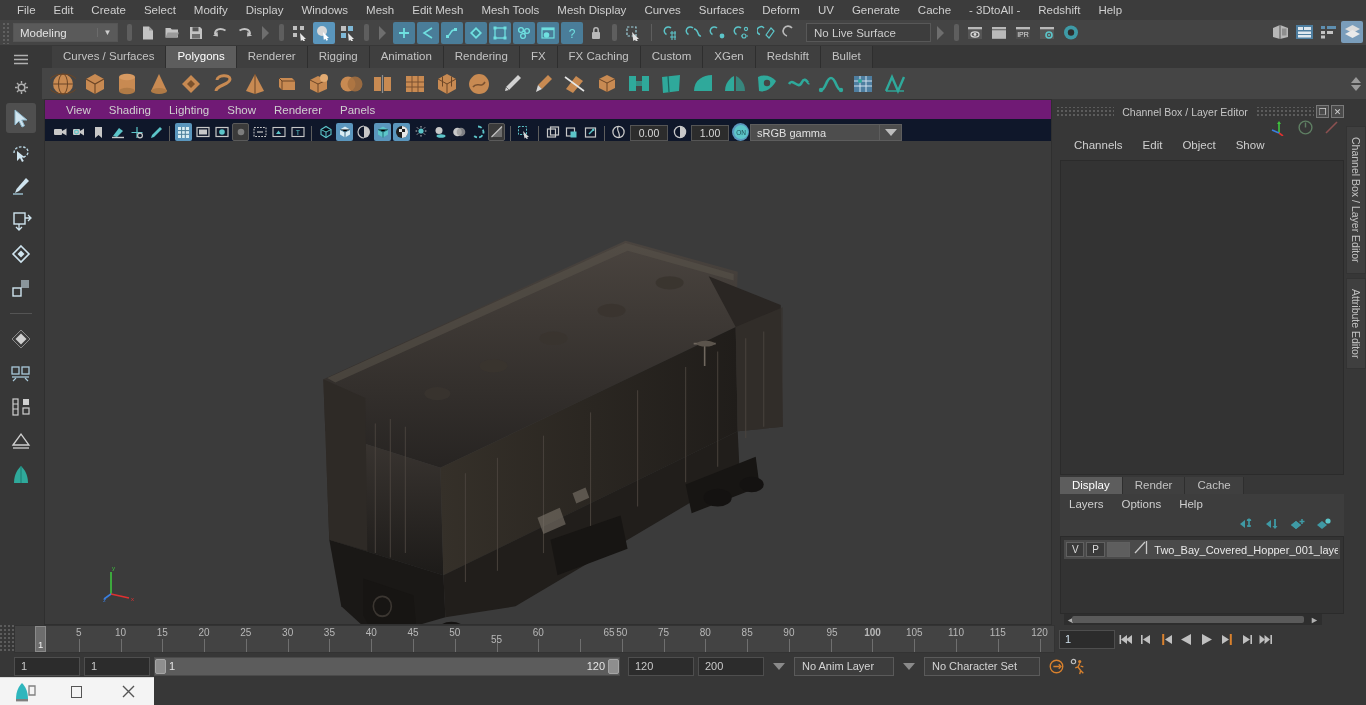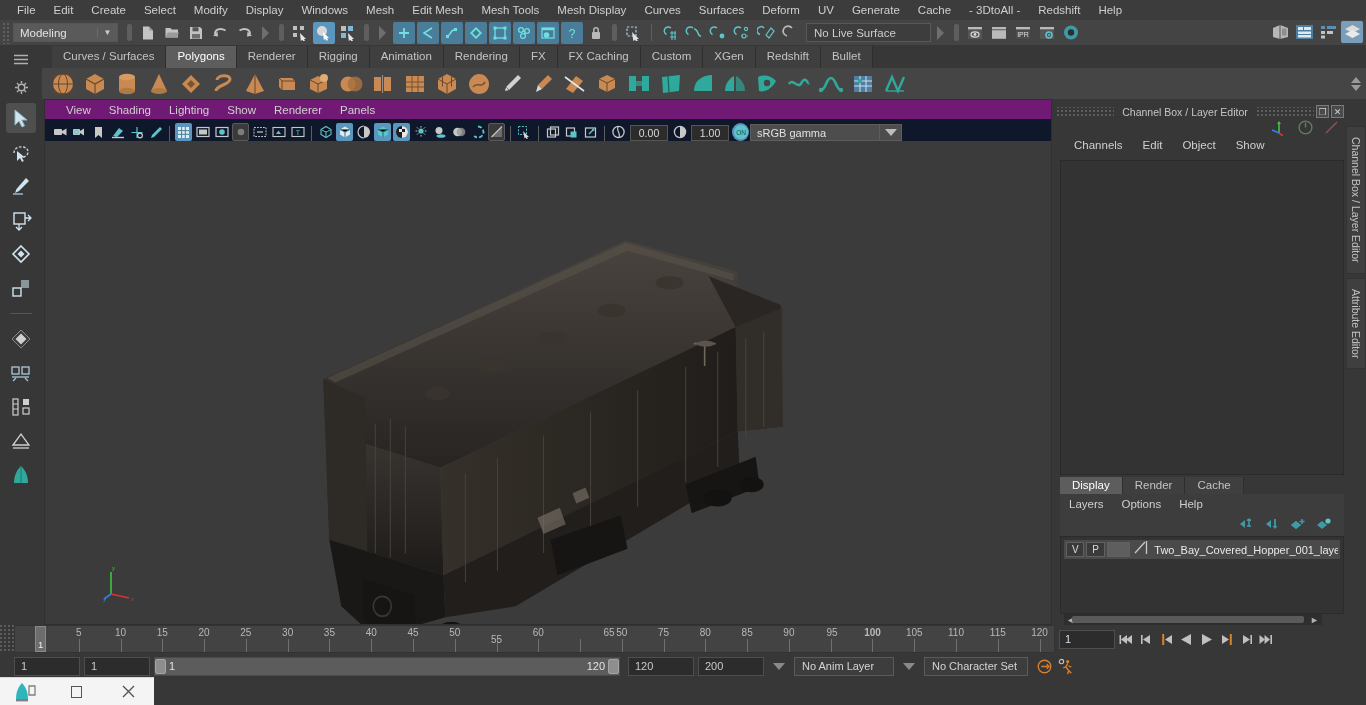--- a/index.html
+++ b/index.html
@@ -126,21 +126,21 @@
   .rangerow{ flex:0 0 26px; display:flex; align-items:center; background:#373737; padding-left:14px; gap:4px;}
   .rfield{ width:66px;height:19px;background:#2c2c2c;border:1px solid #4e4e4e;color:#c9c9c9;font-size:11px;
      display:flex;align-items:center;padding-left:6px;}
   .rangebar{ width:466px;height:19px;background:#5c5c5c;border:1px solid #4a4a4a;position:relative;display:flex;align-items:center;}
   .rangebar .handle{ width:11px;height:15px;background:#8e8e8e;border:1px solid #a5a5a5;border-radius:2px;}
   .rangebar .lv{ font-size:11px;color:#e4e4e4;margin-left:3px;}
   .rangebar .rv{ font-size:11px;color:#e4e4e4;margin-left:auto;margin-right:3px;}
   .dropcaret{ width:0;height:0;border-left:6px solid transparent;border-right:6px solid transparent;border-top:7px solid #8a8a8a; margin:0 5px;}
   .selfield{ width:100px;height:19px;background:#3d3d3d;border:1px solid #5a5a5a;color:#d4d4d4;font-size:11px;
      display:flex;align-items:center;padding-left:7px;}
-  .selfield.wide{ width:104px;}
+  .selfield.wide{ width:116px;}
 
   
   .cmdrow{ flex:0 0 26px; display:flex; align-items:center; background:#373737; padding-left:14px; gap:0;}
   .cmdlabel{ width:52px; font-size:11.5px; color:#d3d3d3;}
   .cmdinput{ width:440px;height:20px;background:#454545;border:1px solid #4e4e4e;}
   .cmdgap{ width:6px;}
   .cmdout{ flex:1;height:20px;background:#454545;border:1px solid #4e4e4e; display:flex;align-items:center;padding-left:7px;
       font-size:11px;color:#cfcfcf;}
   .cmdicon{ width:22px;height:20px;display:flex;align-items:center;justify-content:center;}
 

